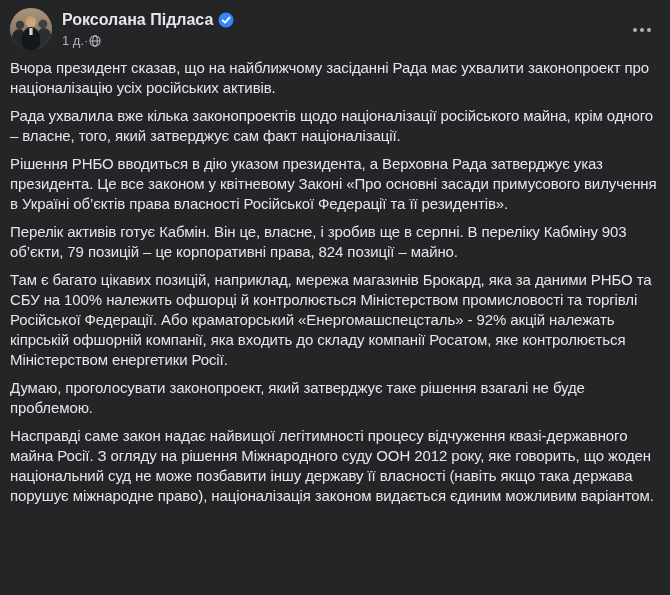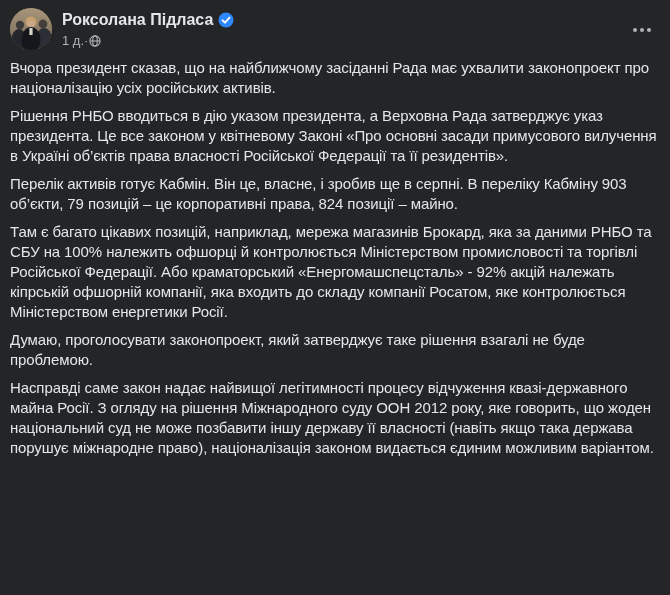--- a/index.html
+++ b/index.html
@@ -144,20 +144,21 @@
     <button class="menu-button" aria-label="menu">
       <span class="dot"></span>
       <span class="dot"></span>
       <span class="dot"></span>
     </button>
 
   </div>
 
   <div class="post-text">
     <p>Вчора президент сказав, що на найближчому засіданні Рада має ухвалити законопроект про націоналізацію усіх російських активів.</p>
+    <p>Рада ухвалила вже кілька законопроектів щодо націоналізації російського майна, крім одного – власне, того, який затверджує сам факт націоналізації.</p>
     <p>Рішення РНБО вводиться в дію указом президента, а Верховна Рада затверджує указ президента. Це все законом у квітневому Законі «Про основні засади примусового вилучення в Україні об’єктів права власності Російської Федерації та її резидентів».</p>
     <p>Перелік активів готує Кабмін. Він це, власне, і зробив ще в серпні. В переліку Кабміну 903 об’єкти, 79 позицій – це корпоративні права, 824 позиції – майно.</p>
     <p>Там є багато цікавих позицій, наприклад, мережа магазинів Брокард, яка за даними РНБО та СБУ на 100% належить офшорці й контролюється Міністерством промисловості та торгівлі Російської Федерації. Або краматорський «Енергомашспецсталь» - 92% акцій належать кіпрській офшорній компанії, яка входить до складу компанії Росатом, яке контролюється Міністерством енергетики Росії.</p>
     <p>Думаю, проголосувати законопроект, який затверджує таке рішення взагалі не буде проблемою.</p>
     <p>Насправді саме закон надає найвищої легітимності процесу відчуження квазі-державного майна Росії. З огляду на рішення Міжнародного суду ООН 2012 року, яке говорить, що жоден національний суд не може позбавити іншу державу її власності (навіть якщо така держава порушує міжнародне право), націоналізація законом видається єдиним можливим варіантом.</p>
   </div>
 
 </div>
 
 </body></html>

